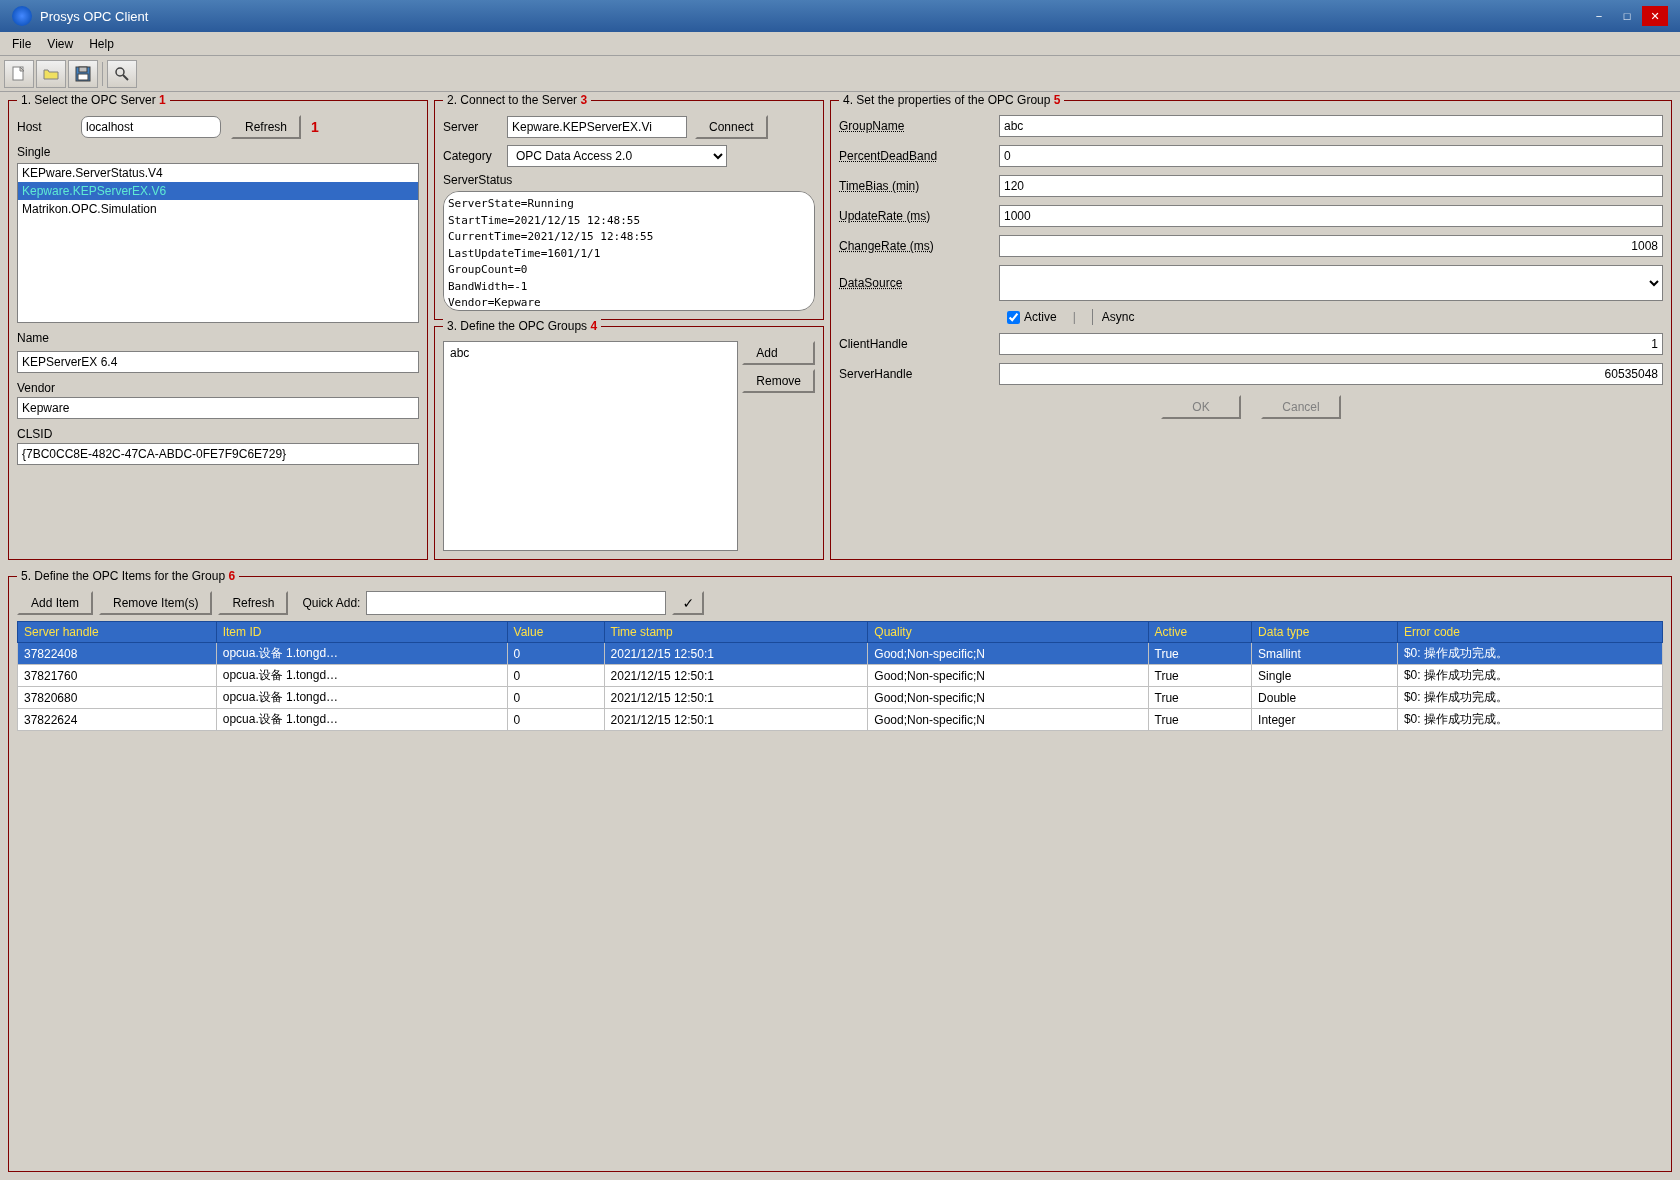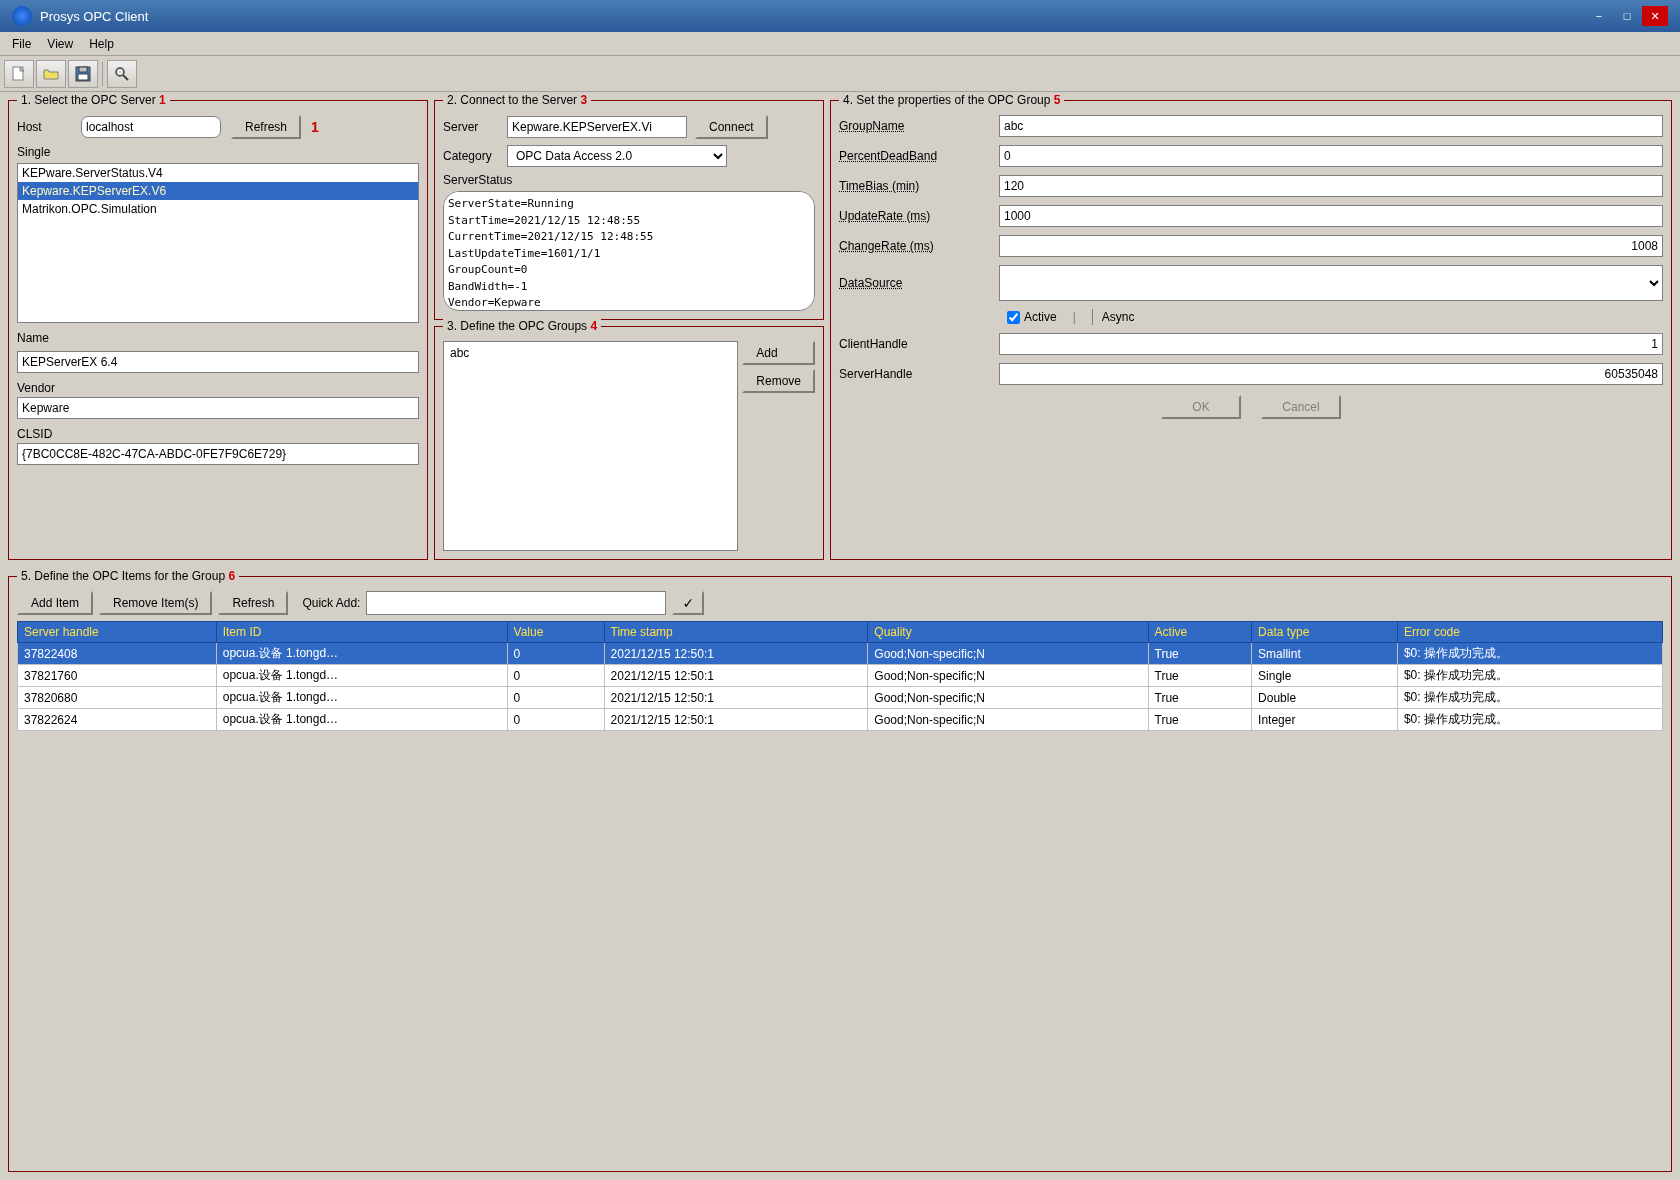--- a/index.html
+++ b/index.html
@@ -185,21 +185,21 @@
       background: white;
       overflow-y: auto;
       font-size: 12px;
     }
     .list-item {
       padding: 2px 4px;
       cursor: pointer;
     }
     .list-item.selected {
       background: #316ac5;
-      color: #fef9c3;
+      color: #5eead4;
     }
 
     
     .status-area {
       border: 1px solid #808080;
       background: white;
       padding: 4px;
       font-size: 11px;
       overflow-y: auto;
       line-height: 1.5;

